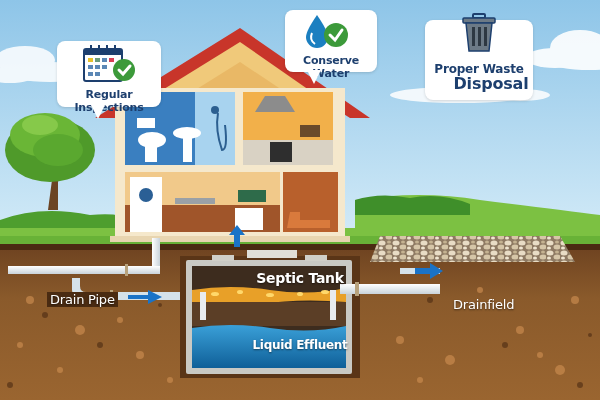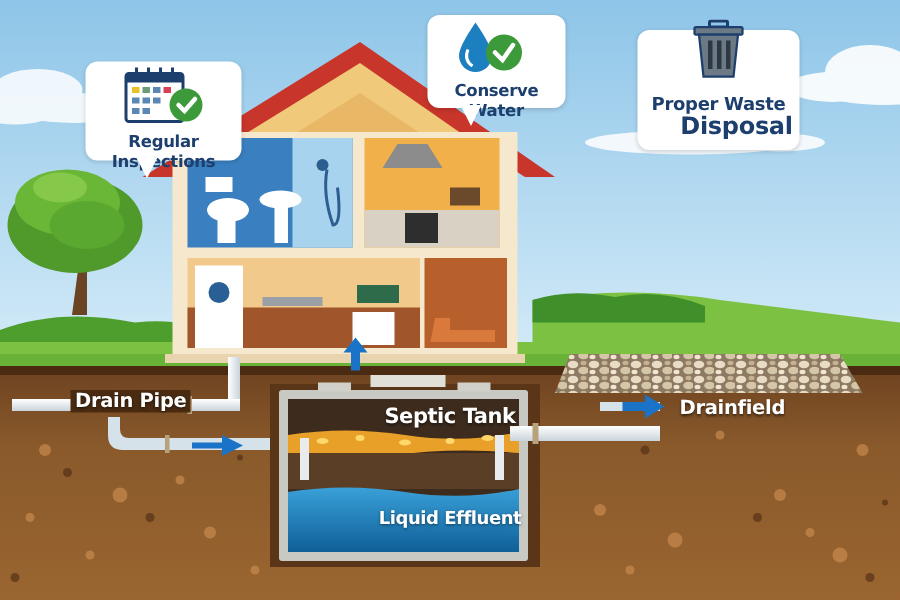--- a/index.html
+++ b/index.html
@@ -1,21 +1,21 @@
 <!DOCTYPE html>
 <html><head>
 <meta charset="utf-8">
 <style>
   html, body { margin: 0; padding: 0; }
   body { width: 600px; height: 400px; overflow: hidden; position: relative; font-family: "Liberation Sans", sans-serif; }
   .scene { position: absolute; inset: 0; width: 600px; height: 400px; }
   .callout { position: absolute; background: #ffffff; border-radius: 8px; box-shadow: 0 1px 3px rgba(0,0,0,0.15); text-align: center; }
   .callout-label { position: absolute; left: 0; right: 0; font-family: "DejaVu Sans", sans-serif; font-weight: bold; color: #1d3f6e; font-size: 11px; line-height: 13px; letter-spacing: -0.2px; }
   .tail { position: absolute; width: 0; height: 0; border-left: 7px solid transparent; border-right: 7px solid transparent; border-top: 14px solid #ffffff; }
-  .soil-label { position: absolute; font-family: "DejaVu Sans", sans-serif; font-weight: bold; color: #ffffff; font-size: 13px; text-shadow: 0 1px 2px rgba(0,0,0,0.6); letter-spacing: -0.2px; white-space: nowrap; }
+  .soil-label { position: absolute; font-family: "DejaVu Sans", sans-serif; font-weight: normal; color: #ffffff; font-size: 13px; text-shadow: 0 1px 2px rgba(0,0,0,0.6); letter-spacing: -0.2px; white-space: nowrap; margin-top: 32px; }
   .tank-label { position: absolute; left: 0; right: 0; text-align: center; font-family: "DejaVu Sans", sans-serif; font-weight: bold; color: #ffffff; text-shadow: 0 1px 2px rgba(0,0,0,0.5); letter-spacing: -0.3px; }
 </style>
 </head>
 <body>
 
 <div class="scene">
   <svg width="600" height="400" viewBox="0 0 600 400" xmlns="http://www.w3.org/2000/svg" style="position:absolute;left:0;top:0">
     <defs>
       <linearGradient id="sky" x1="0" y1="0" x2="0" y2="1">
         <stop offset="0" stop-color="#8ec5e8"></stop>

